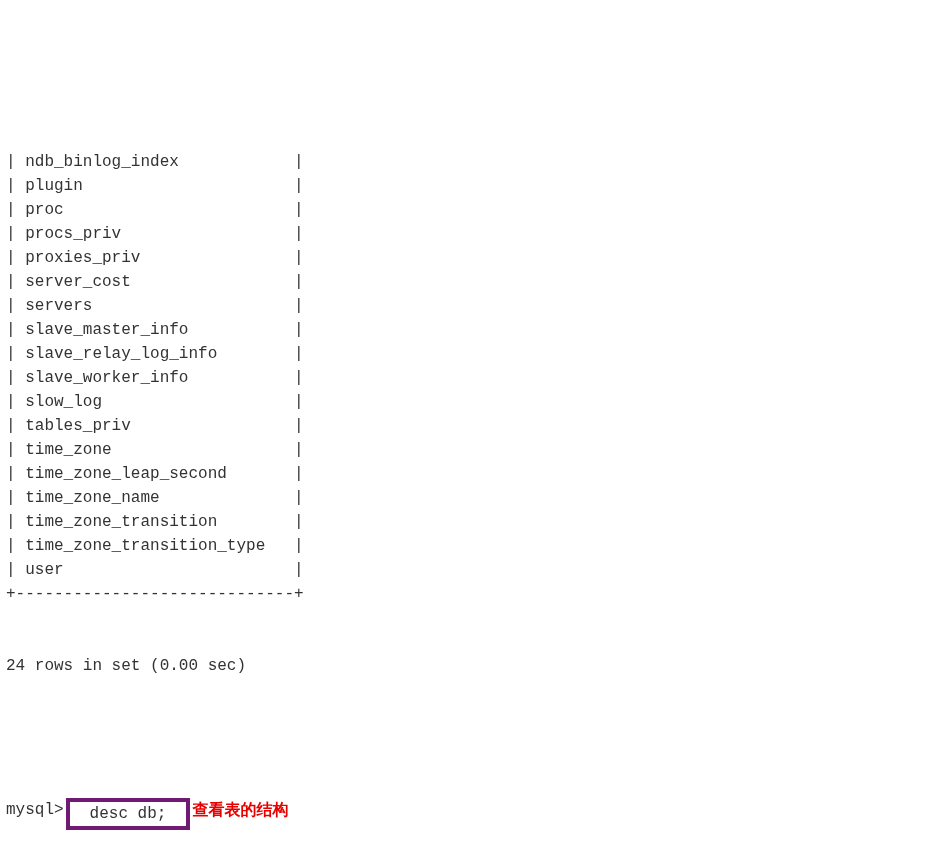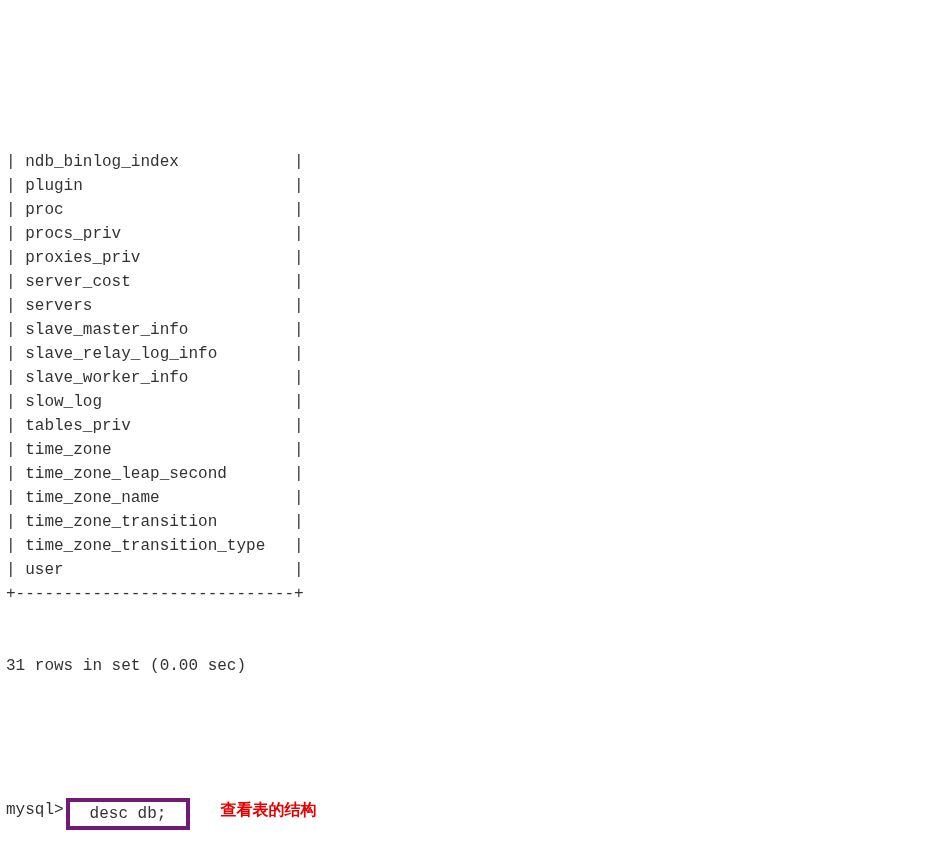--- a/index.html
+++ b/index.html
@@ -18,39 +18,39 @@
     .highlight-box {
       border: 4px solid #701a75;
       display: inline-block;
       padding: 0 20px;
       margin: 0 2px;
     }
     .annotation {
       color: #e60000;
       font-weight: bold;
       font-family: Liberation Serif, serif;
-      margin-left: 28px;
+      margin-left: 0;
       white-space: nowrap;
     }
     .row-line {
       display: block;
     }
     .cmd-line {
       display: flex;
       align-items: flex-start;
     }
   </style>
 </head>
 <body>
 
 
 
 <div class="terminal">
   <div id="table-list"><div class="row-line">| ndb_binlog_index            |</div><div class="row-line">| plugin                      |</div><div class="row-line">| proc                        |</div><div class="row-line">| procs_priv                  |</div><div class="row-line">| proxies_priv                |</div><div class="row-line">| server_cost                 |</div><div class="row-line">| servers                     |</div><div class="row-line">| slave_master_info           |</div><div class="row-line">| slave_relay_log_info        |</div><div class="row-line">| slave_worker_info           |</div><div class="row-line">| slow_log                    |</div><div class="row-line">| tables_priv                 |</div><div class="row-line">| time_zone                   |</div><div class="row-line">| time_zone_leap_second       |</div><div class="row-line">| time_zone_name              |</div><div class="row-line">| time_zone_transition        |</div><div class="row-line">| time_zone_transition_type   |</div><div class="row-line">| user                        |</div><div class="row-line">+-----------------------------+</div></div>
-  <div class="row-line">31 rows in set (0.00 sec)</div>
+  <div class="row-line">24 rows in set (0.00 sec)</div>
   <div class="row-line"> </div>
   <div class="cmd-line"><span>mysql&gt;</span> <span class="highlight-box"><span>desc db;</span></span><span class="annotation">查看表的结构</span></div>
   
   
 </div>
 
 
 
 
 </body></html>

